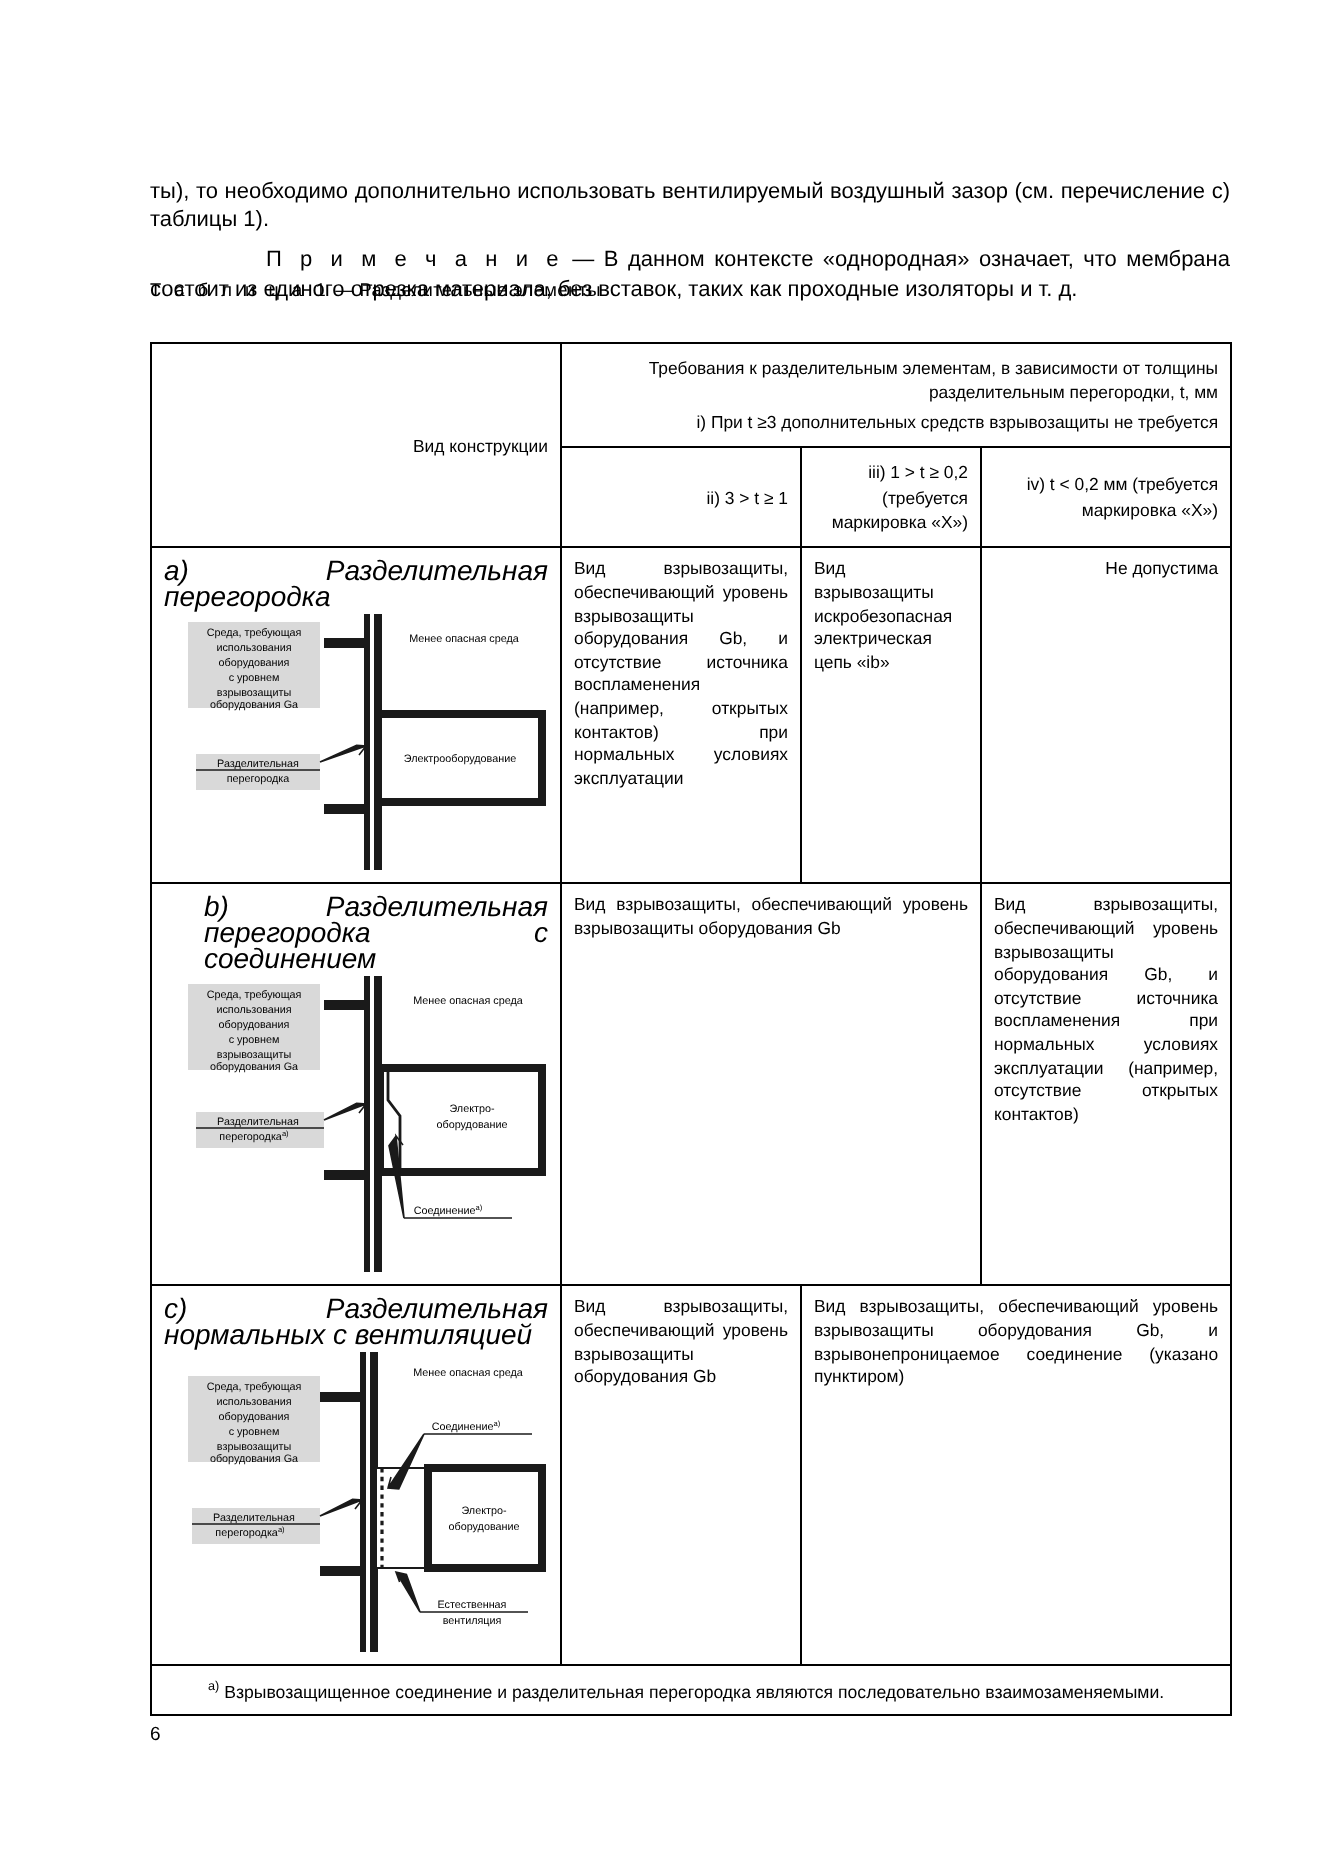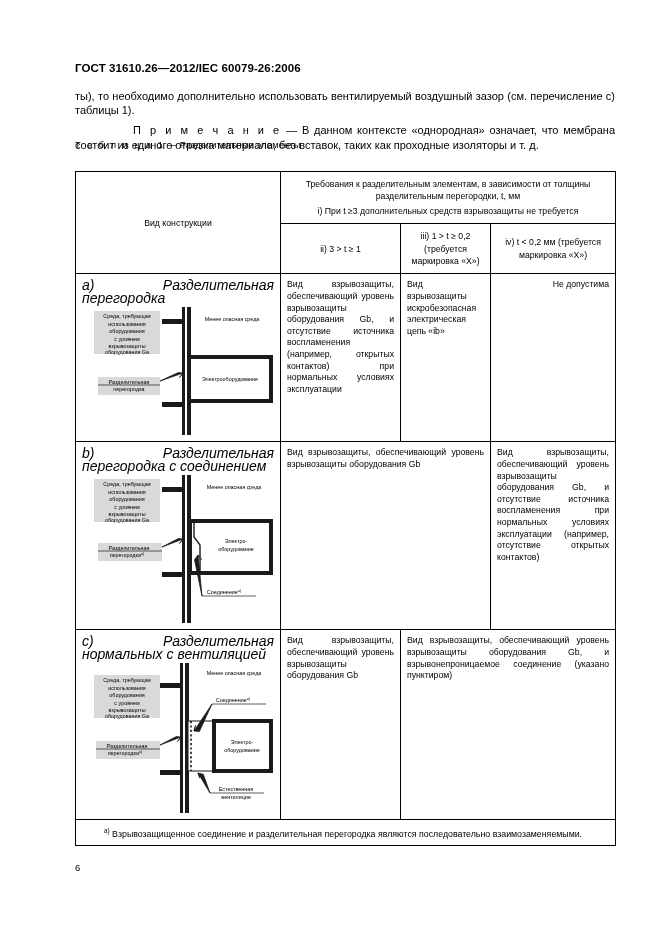--- a/index.html
+++ b/index.html
@@ -67,21 +67,21 @@
     table-layout: fixed;
     font-size: 8.7px;
   }
   .tbl td, .tbl th {
     border: 1px solid #000;
     vertical-align: top;
     padding: 5px 6px 4px 6px;
     font-weight: normal;
   }
   .tbl th.hdr-center {
-    text-align: center;
+    text-align: right;
     vertical-align: middle;
     padding: 6px 6px;
     line-height: 12.4px;
     margin-top: 14px;
   }
   .col1 { width: 205px; }
   .col2 { width: 120px; }
   .col3 { width: 90px; }
   .col4 { width: 125px; }
 
@@ -95,21 +95,21 @@
   }
   .cell-text.left { text-align: right; }
 
   .row-title {
     font-size: 14px;
     line-height: 13px;
     text-align: justify;
     margin-bottom: 2px;
     font-style: italic;
   }
-  .row-title-b { letter-spacing: 0px; }
+  .row-title-b { letter-spacing: 0px; margin-left: 20px; }
 
   .footnote-cell {
     font-size: 8.8px;
     line-height: 12.6px;
     padding: 6px 8px 7px 8px;
     text-align: justify;
   }
   .footnote-cell .fn-indent { padding-left: 22px; }
   sup { font-size: 0.72em; vertical-align: super; }
 
@@ -127,21 +127,20 @@
     left: 75px;
     top: 862px;
     font-size: 9.5px;
   }
 </style>
 </head>
 <body>
 
 <div class="page">
 
-  <div class="doc-header">ГОСТ 31610.26—2012/IEC 60079-26:2006</div>
 
   <div class="intro">
     <p>ты), то необходимо дополнительно использовать вентилируемый воздушный зазор (см. перечисление с) таблицы 1).</p>
     <p class="indent"><span class="sp">П р и м е ч а н и е</span><span> — В данном контексте «однородная» означает, что мембрана состоит из единого отрезка материала, без вставок, таких как проходные изоляторы и т. д.</span></p>
   </div>
 
   <div class="table-caption"><span class="cap-lead">Т а б л и ц а  1</span><span> — Разделительные элементы</span></div>
 
   <table class="tbl">
     <colgroup>

